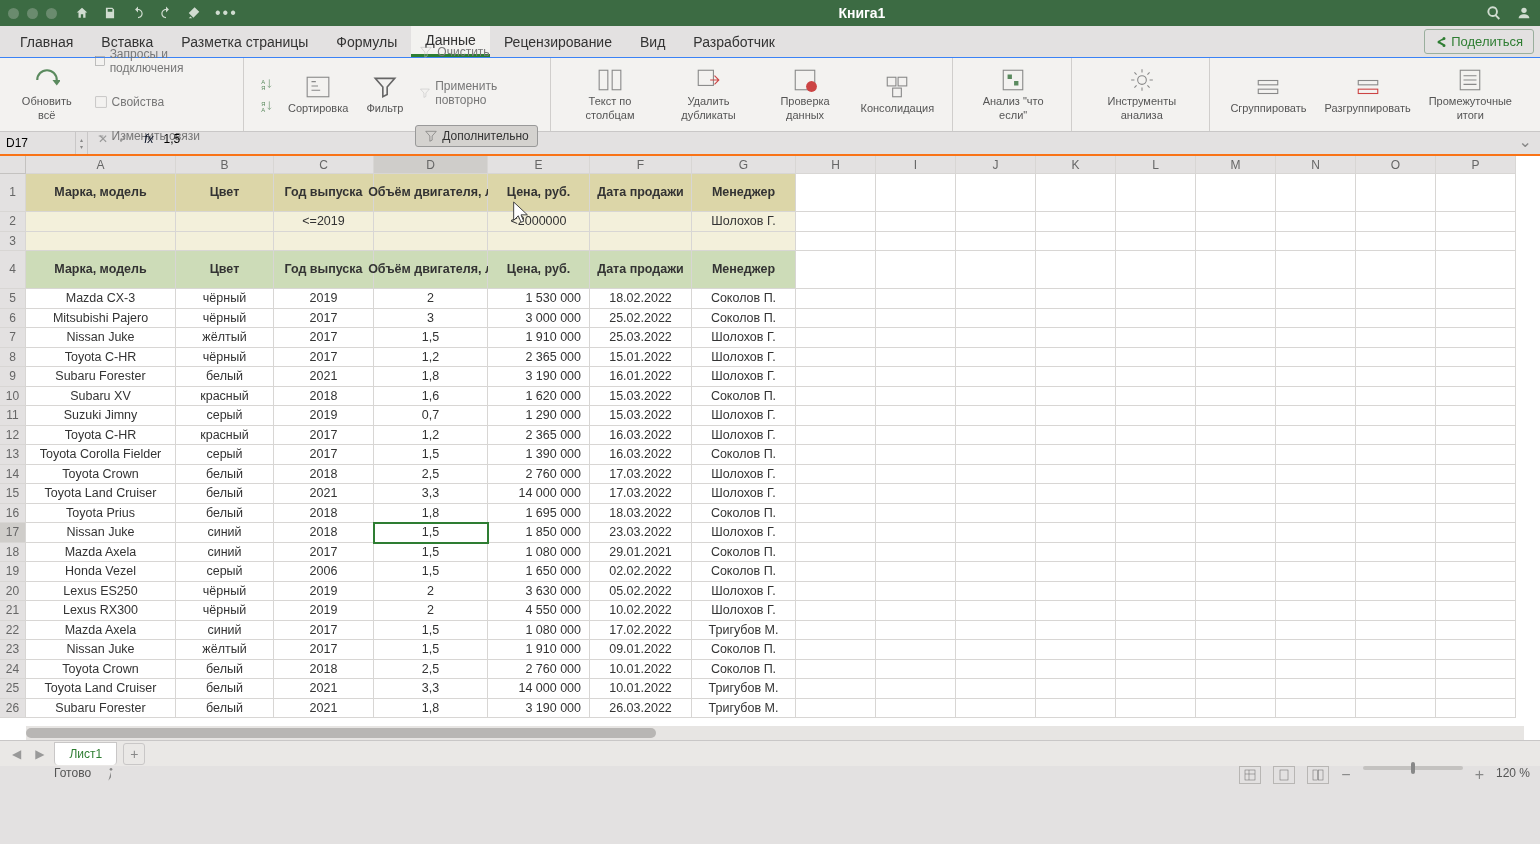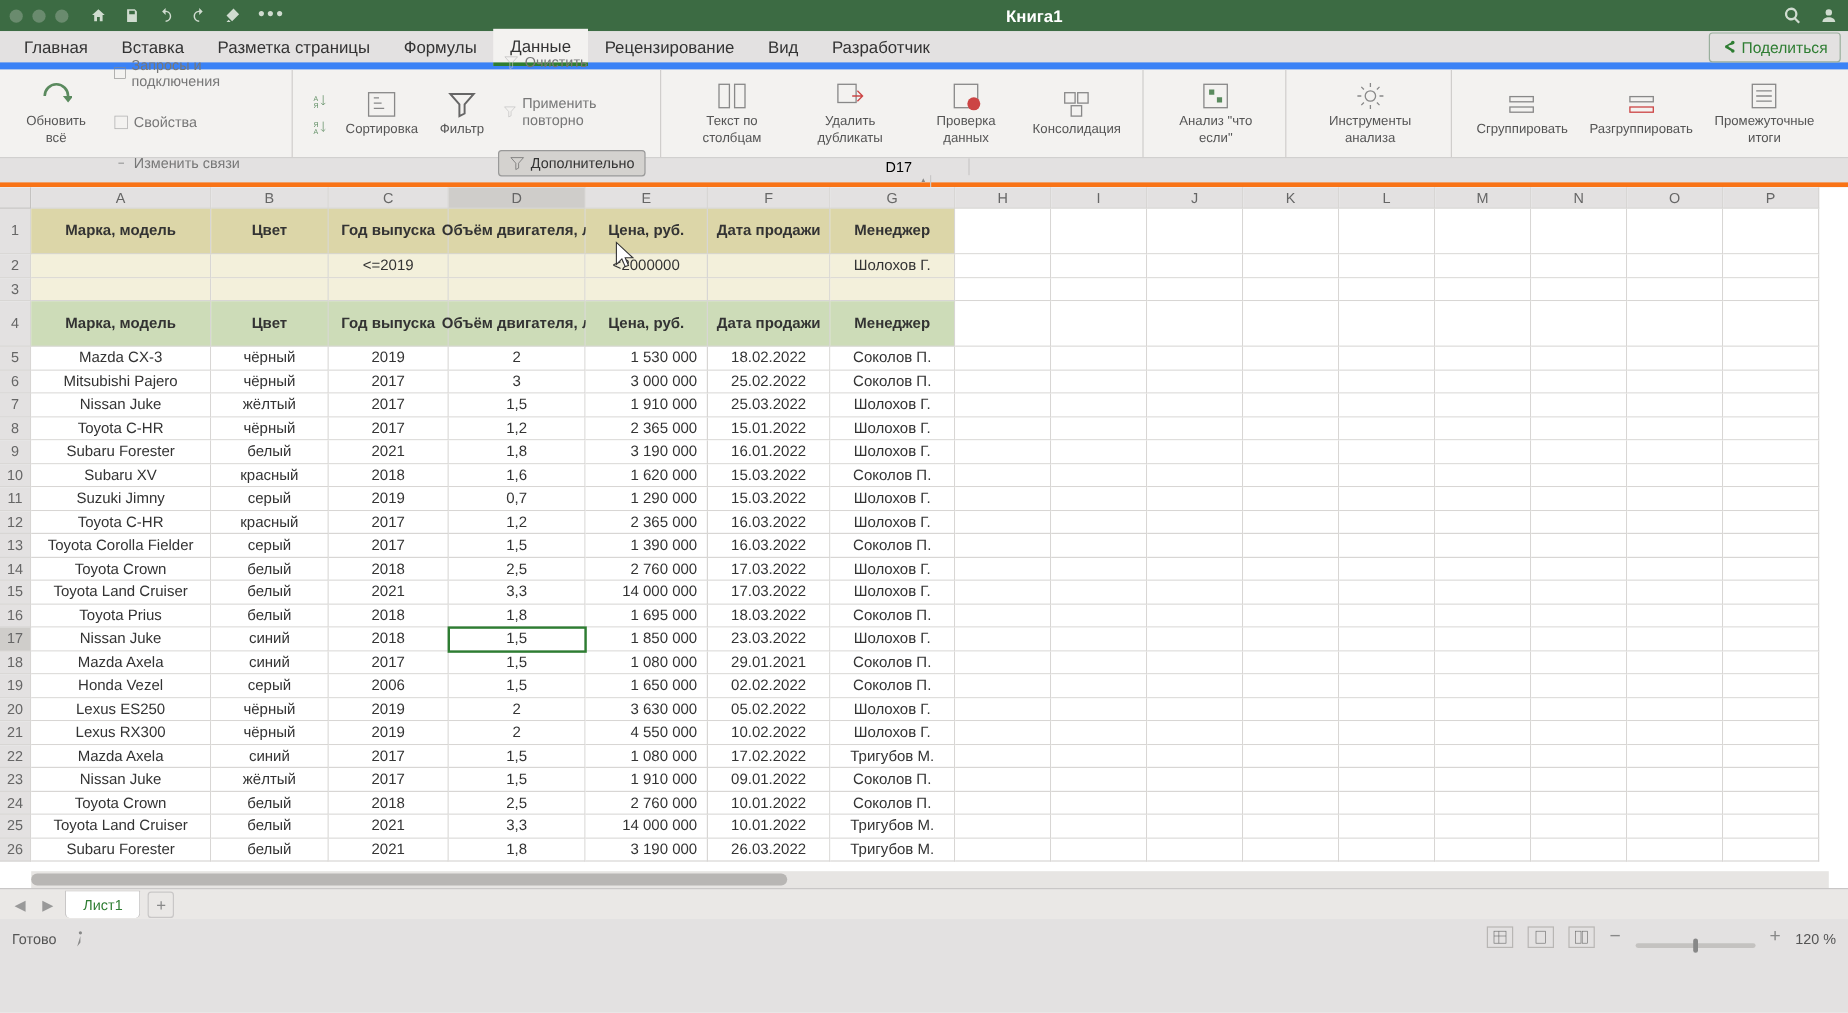--- a/index.html
+++ b/index.html
@@ -6,35 +6,35 @@
 body { width: 1540px; height: 844px; background: #e3e1e1; overflow: hidden; user-select: none; }
 
 .titlebar { height: 26px; background: #3c6b43; display: flex; align-items: center; padding: 0 8px; color: #d0dcd0; }
 .traffic { display: flex; gap: 8px; margin-right: 18px; }
 .traffic span { width: 11px; height: 11px; border-radius: 50%; background: #6a8b6e; }
 .tb-icons { display: flex; gap: 14px; align-items: center; }
 .tb-icons svg { width: 14px; height: 14px; fill: #d0dcd0; }
 .tb-title { flex: 1; text-align: center; font-size: 14px; font-weight: 600; color: #fff; }
 .tb-right { display: flex; gap: 14px; }
 
-.menubar { height: 32px; background: #e3e1e1; display: flex; align-items: center; padding: 0 6px; border-bottom: 6px solid #3b82f6; }
+.menubar { height: 32px; background: #e3e1e1; display: flex; align-items: center; padding: 0 6px; border-bottom: 1px solid #3b82f6; }
 .menu-item { padding: 6px 14px; font-size: 14px; color: #333; cursor: pointer; }
 .menu-item.active { background: #f3f2f0; border-bottom: 3px solid #2e7d32; }
 .menu-share { margin-left: auto; border: 1px solid #9aaf9d; padding: 4px 10px; font-size: 13px; color: #2e7d32; border-radius: 3px; display:flex; align-items:center; gap:4px; }
 
 .ribbon { height: 74px; background: #f3f2f0; display: flex; align-items: center; padding: 0 10px; gap: 14px; border-bottom: 1px solid #c9c7c7; }
 .rib-group { display: flex; align-items: center; gap: 6px; border-right: 1px solid #d0cecc; padding-right: 12px; height: 100%; }
 .rib-group:last-child { border-right: none; }
 .rib-btn { display: flex; flex-direction: column; align-items: center; justify-content: center; font-size: 11px; color: #555; padding: 2px 6px; cursor: pointer; text-align: center; line-height: 1.2; }
 .rib-btn svg { width: 26px; height: 26px; margin-bottom: 2px; }
 .rib-small { font-size: 12px; color: #777; display: flex; align-items: center; gap: 4px; padding: 2px 4px; }
 .rib-small.hover { background: #d4d2cf; border: 1px solid #999; border-radius: 3px; padding: 3px 8px; color: #333; }
 .rib-col { display: flex; flex-direction: column; gap: 16px; justify-content: center; }
 
-.namebox-row { height: 24px; background: #e3e1e1; display: flex; align-items: center; border-bottom: 4px solid #f97316; flex-direction: column; }
+.namebox-row { height: 24px; background: #e3e1e1; display: flex; align-items: flex-start; border-bottom: 2px solid #f97316; }
 .namebox { width: 76px; padding: 0 6px; font-size: 12px; border-right: 1px solid #c9c7c7; display:flex; align-items:center; height:100%; }
 .nb-arrows { width:12px; display:flex; flex-direction:column; font-size:6px; color:#888; border-right:1px solid #c9c7c7; height:100%; justify-content:center; align-items:center; }
 .fx-icons { display: flex; gap: 10px; padding: 0 10px; color: #999; font-size: 12px; }
 .fx-label { font-style: italic; font-size: 12px; color: #0f172a; padding: 0 6px; }
 .fx-input { flex: 1; font-size: 12px; padding: 0 4px; }
 
 .grid-wrap { position: relative; height: 584px; overflow: hidden; background: #fff; }
 .grid { display: grid; grid-template-columns: 26px 150px 98px 100px 114px 102px 102px 104px repeat(9, 80px); }
 .hdr, .rowhdr, .cell { border-right: 1px solid #d8d6d4; border-bottom: 1px solid #d8d6d4; display: flex; align-items: center; justify-content: center; font-size: 12.5px; color: #333; height: 19.5px; }
 .hdr { background: #e3e1e1; color: #666; font-size: 12px; height: 18px; }
@@ -51,21 +51,21 @@
 .tr-right { justify-content: flex-end; padding-right: 8px; }
 
 .hscroll { position: absolute; bottom: 0; left: 26px; right: 16px; height: 14px; background: #e7e5e3; }
 .hscroll .thumb { position: absolute; left: 0; width: 630px; height: 10px; top: 2px; background: #b8b6b4; border-radius: 5px; }
 
 .tabstrip { height: 26px; background: #eae8e6; display: flex; align-items: center; padding: 0 8px; gap: 6px; border-top: 1px solid #c9c7c7; }
 .tabstrip .nav { color: #999; font-size: 12px; padding: 0 4px; }
 .sheet-tab { background: #fff; padding: 4px 14px; font-size: 12px; border: 1px solid #c9c7c7; border-bottom: none; border-radius: 0 0 4px 4px; color: #2e7d32; }
 .add-sheet { width: 22px; height: 22px; display:flex; align-items:center; justify-content:center; color:#888; font-size:14px; border:1px solid #c9c7c7; border-radius:3px; }
 
-.statusbar { height: 24px; background: #e3e1e1; display: flex; align-items: flex-end; padding: 0 10px; font-size: 12px; color: #555; gap: 12px; }
+.statusbar { height: 24px; background: #e3e1e1; display: flex; align-items: flex-start; padding: 0 10px; font-size: 12px; color: #555; gap: 12px; margin-left: 44px; }
 .statusbar .flex { flex: 1; }
 .view-btn { width: 22px; height: 18px; border: 1px solid #b8b6b4; display: inline-flex; align-items: center; justify-content: center; }
 .zoom-slider { width: 100px; height: 4px; background: #c4c2c0; position: relative; border-radius: 2px; }
 .zoom-slider .knob { position: absolute; left: 48px; top: -4px; width: 4px; height: 12px; background: #888; border-radius: 2px; }
 
 .cursor-overlay { position: absolute; left: 510px; top: 200px; pointer-events: none; z-index: 99; }
 .cursor-overlay svg { width: 22px; height: 26px; }
 </style>
 </head>
 <body>

